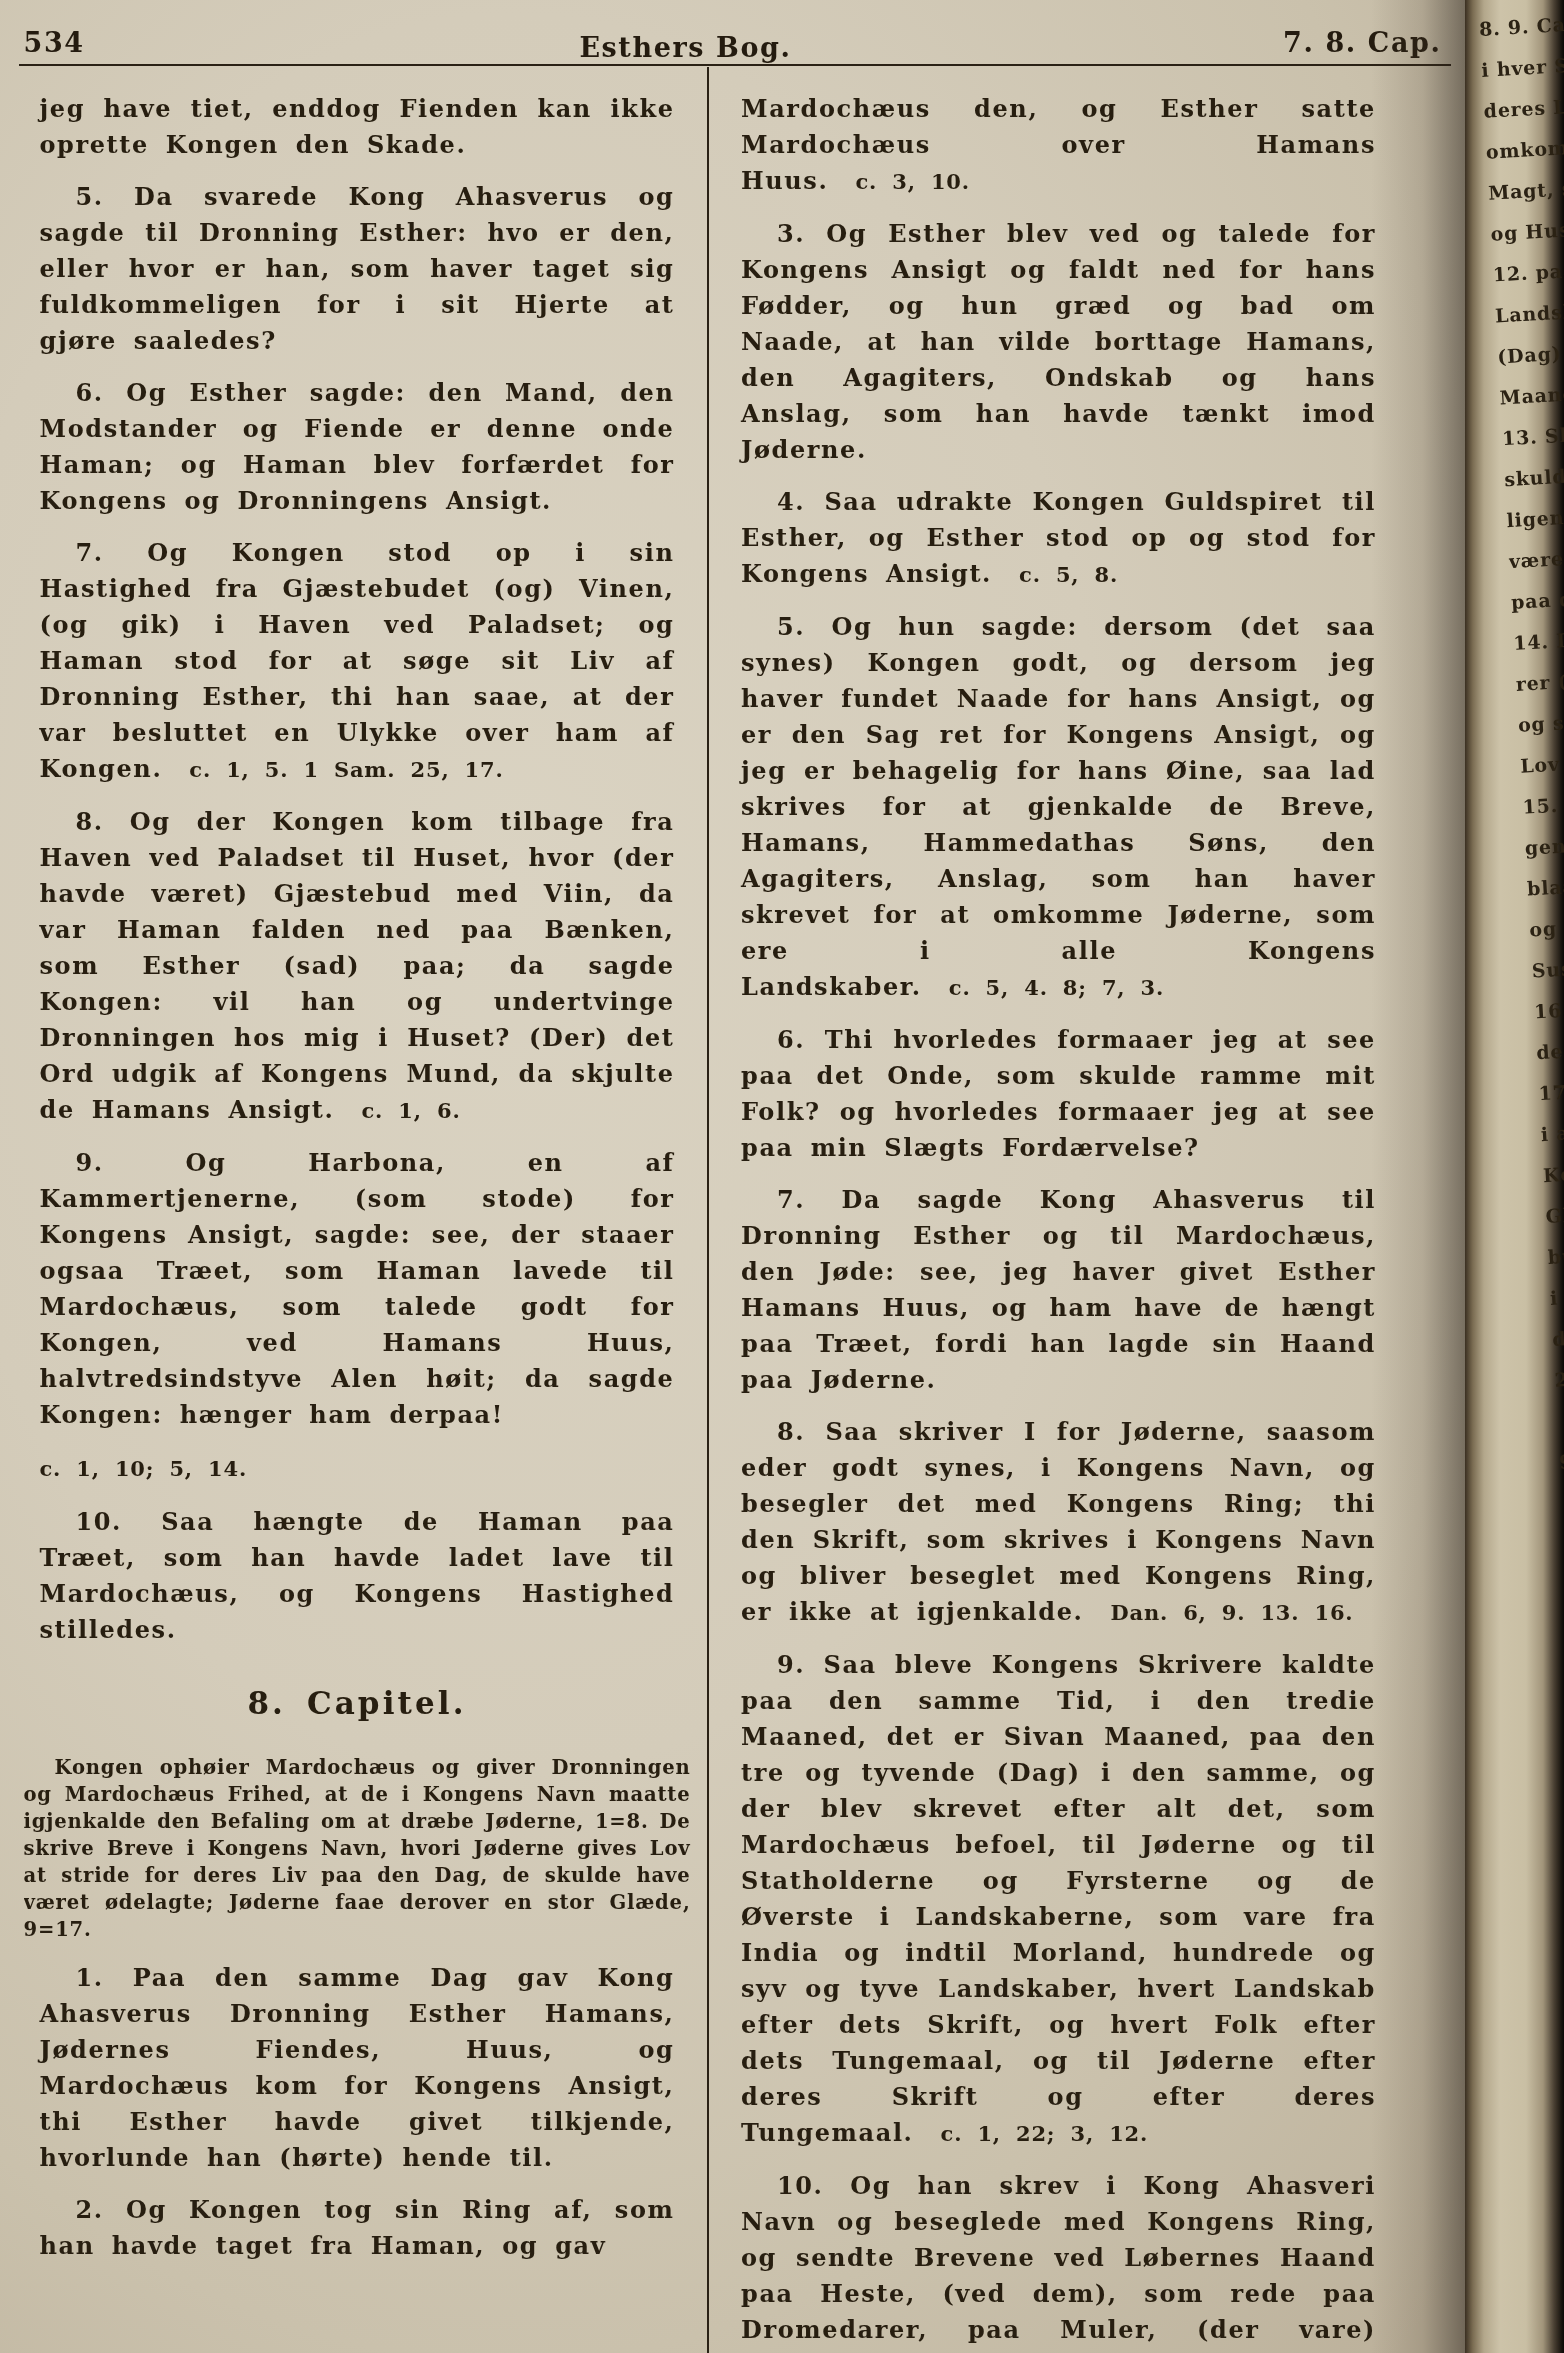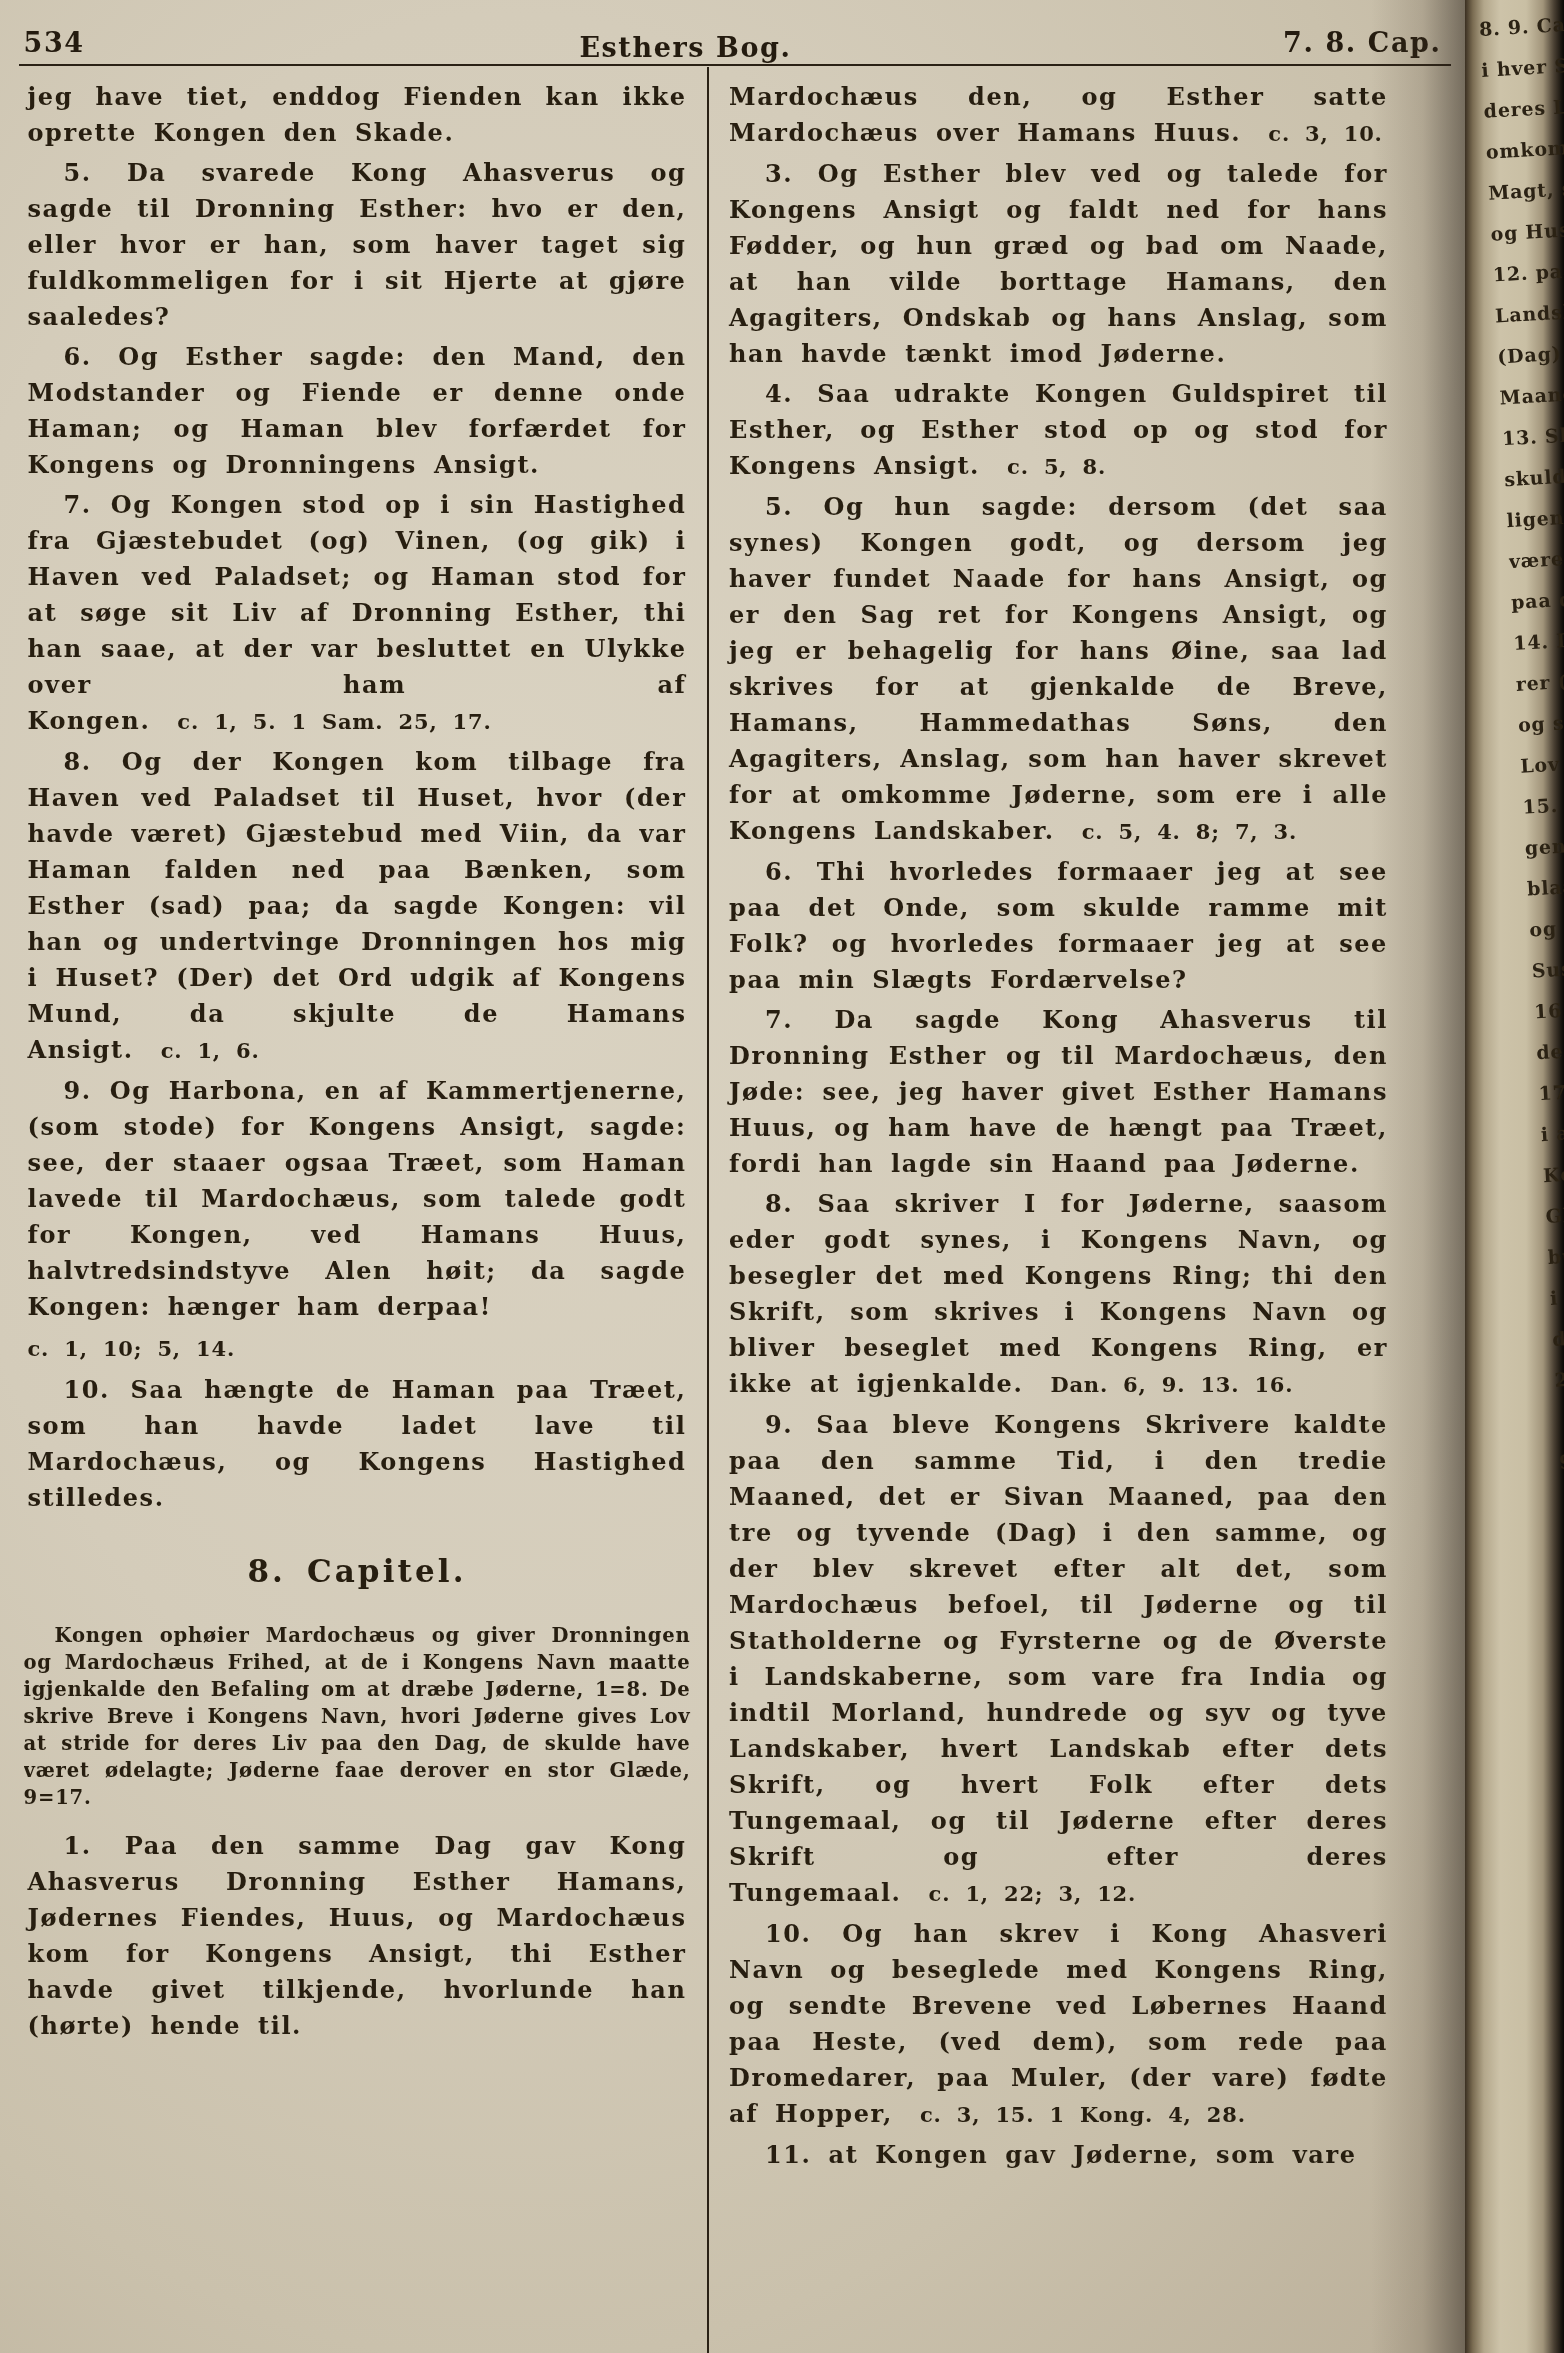--- a/index.html
+++ b/index.html
@@ -93,21 +93,21 @@
     font-size: 24px;
     line-height: 36px;
     font-weight: bold;
     text-align: justify;
     letter-spacing: 1.6px;
     word-spacing: 7px;
   }
   .col-left  { left: 23.5px; }
   .col-right { left: 725px; }
 
-  .para { margin: 4px; }
+  .para { margin: 16px; }
   .para.verse { text-indent: 36px; }
   .para.cont  { text-indent: 0; }
   .para .ref {
     padding-left: 27px;
     font-size: 21px;
     letter-spacing: 0.8px;
     white-space: nowrap;
   }
   .para.refline {
     text-align: left;
@@ -188,20 +188,21 @@
       <div class="para verse"><span>5. Da svarede Kong Ahasverus og sagde til Dronning Esther: hvo er den, eller hvor er han, som haver taget sig fuldkommeligen for i sit Hjerte at gjøre saaledes?</span></div>
       <div class="para verse"><span>6. Og Esther sagde: den Mand, den Modstander og Fiende er denne onde Haman; og Haman blev forfærdet for Kongens og Dronningens Ansigt.</span></div>
       <div class="para verse"><span>7. Og Kongen stod op i sin Hastighed fra Gjæstebudet (og) Vinen, (og gik) i Haven ved Paladset; og Haman stod for at søge sit Liv af Dronning Esther, thi han saae, at der var besluttet en Ulykke over ham af Kongen.</span><span class="ref">c. 1, 5.  1 Sam. 25, 17.</span></div>
       <div class="para verse"><span>8. Og der Kongen kom tilbage fra Haven ved Paladset til Huset, hvor (der havde været) Gjæstebud med Viin, da var Haman falden ned paa Bænken, som Esther (sad) paa; da sagde Kongen: vil han og undertvinge Dronningen hos mig i Huset? (Der) det Ord udgik af Kongens Mund, da skjulte de Hamans Ansigt.</span><span class="ref">c. 1, 6.</span></div>
       <div class="para verse"><span>9. Og Harbona, en af Kammertjenerne, (som stode) for Kongens Ansigt, sagde: see, der staaer ogsaa Træet, som Haman lavede til Mardochæus, som talede godt for Kongen, ved Hamans Huus, halvtredsindstyve Alen høit; da sagde Kongen: hænger ham derpaa!</span></div>
       <div class="para refline"><span>c. 1, 10; 5, 14.</span></div>
       <div class="para verse"><span>10. Saa hængte de Haman paa Træet, som han havde ladet lave til Mardochæus, og Kongens Hastighed stilledes.</span></div>
       <div class="para heading"><span>8. Capitel.</span></div>
       <div class="para summary"><span>Kongen ophøier Mardochæus og giver Dronningen og Mardochæus Frihed, at de i Kongens Navn maatte igjenkalde den Befaling om at dræbe Jøderne, 1=8. De skrive Breve i Kongens Navn, hvori Jøderne gives Lov at stride for deres Liv paa den Dag, de skulde have været ødelagte; Jøderne faae derover en stor Glæde, 9=17.</span></div>
       <div class="para verse"><span>1. Paa den samme Dag gav Kong Ahasverus Dronning Esther Hamans, Jødernes Fiendes, Huus, og Mardochæus kom for Kongens Ansigt, thi Esther havde givet tilkjende, hvorlunde han (hørte) hende til.</span></div>
+      <div class="para verse"><span>2. Og Kongen tog sin Ring af, som han havde taget fra Haman, og gav</span></div>
     </div>
   <div class="column col-right" id="col-right">
       <div class="para cont"><span>Mardochæus den, og Esther satte Mardochæus over Hamans Huus.</span><span class="ref">c. 3, 10.</span></div>
       <div class="para verse"><span>3. Og Esther blev ved og talede for Kongens Ansigt og faldt ned for hans Fødder, og hun græd og bad om Naade, at han vilde borttage Hamans, den Agagiters, Ondskab og hans Anslag, som han havde tænkt imod Jøderne.</span></div>
       <div class="para verse"><span>4. Saa udrakte Kongen Guldspiret til Esther, og Esther stod op og stod for Kongens Ansigt.</span><span class="ref">c. 5, 8.</span></div>
       <div class="para verse"><span>5. Og hun sagde: dersom (det saa synes) Kongen godt, og dersom jeg haver fundet Naade for hans Ansigt, og er den Sag ret for Kongens Ansigt, og jeg er behagelig for hans Øine, saa lad skrives for at gjenkalde de Breve, Hamans, Hammedathas Søns, den Agagiters, Anslag, som han haver skrevet for at omkomme Jøderne, som ere i alle Kongens Landskaber.</span><span class="ref">c. 5, 4. 8;  7, 3.</span></div>
       <div class="para verse"><span>6. Thi hvorledes formaaer jeg at see paa det Onde, som skulde ramme mit Folk? og hvorledes formaaer jeg at see paa min Slægts Fordærvelse?</span></div>
       <div class="para verse"><span>7. Da sagde Kong Ahasverus til Dronning Esther og til Mardochæus, den Jøde: see, jeg haver givet Esther Hamans Huus, og ham have de hængt paa Træet, fordi han lagde sin Haand paa Jøderne.</span></div>
       <div class="para verse"><span>8. Saa skriver I for Jøderne, saasom eder godt synes, i Kongens Navn, og besegler det med Kongens Ring; thi den Skrift, som skrives i Kongens Navn og bliver beseglet med Kongens Ring, er ikke at igjenkalde.</span><span class="ref">Dan. 6, 9. 13. 16.</span></div>
       <div class="para verse"><span>9. Saa bleve Kongens Skrivere kaldte paa den samme Tid, i den tredie Maaned, det er Sivan Maaned, paa den tre og tyvende (Dag) i den samme, og der blev skrevet efter alt det, som Mardochæus befoel, til Jøderne og til Statholderne og Fyrsterne og de Øverste i Landskaberne, som vare fra India og indtil Morland, hundrede og syv og tyve Landskaber, hvert Landskab efter dets Skrift, og hvert Folk efter dets Tungemaal, og til Jøderne efter deres Skrift og efter deres Tungemaal.</span><span class="ref">c. 1, 22;  3, 12.</span></div>

